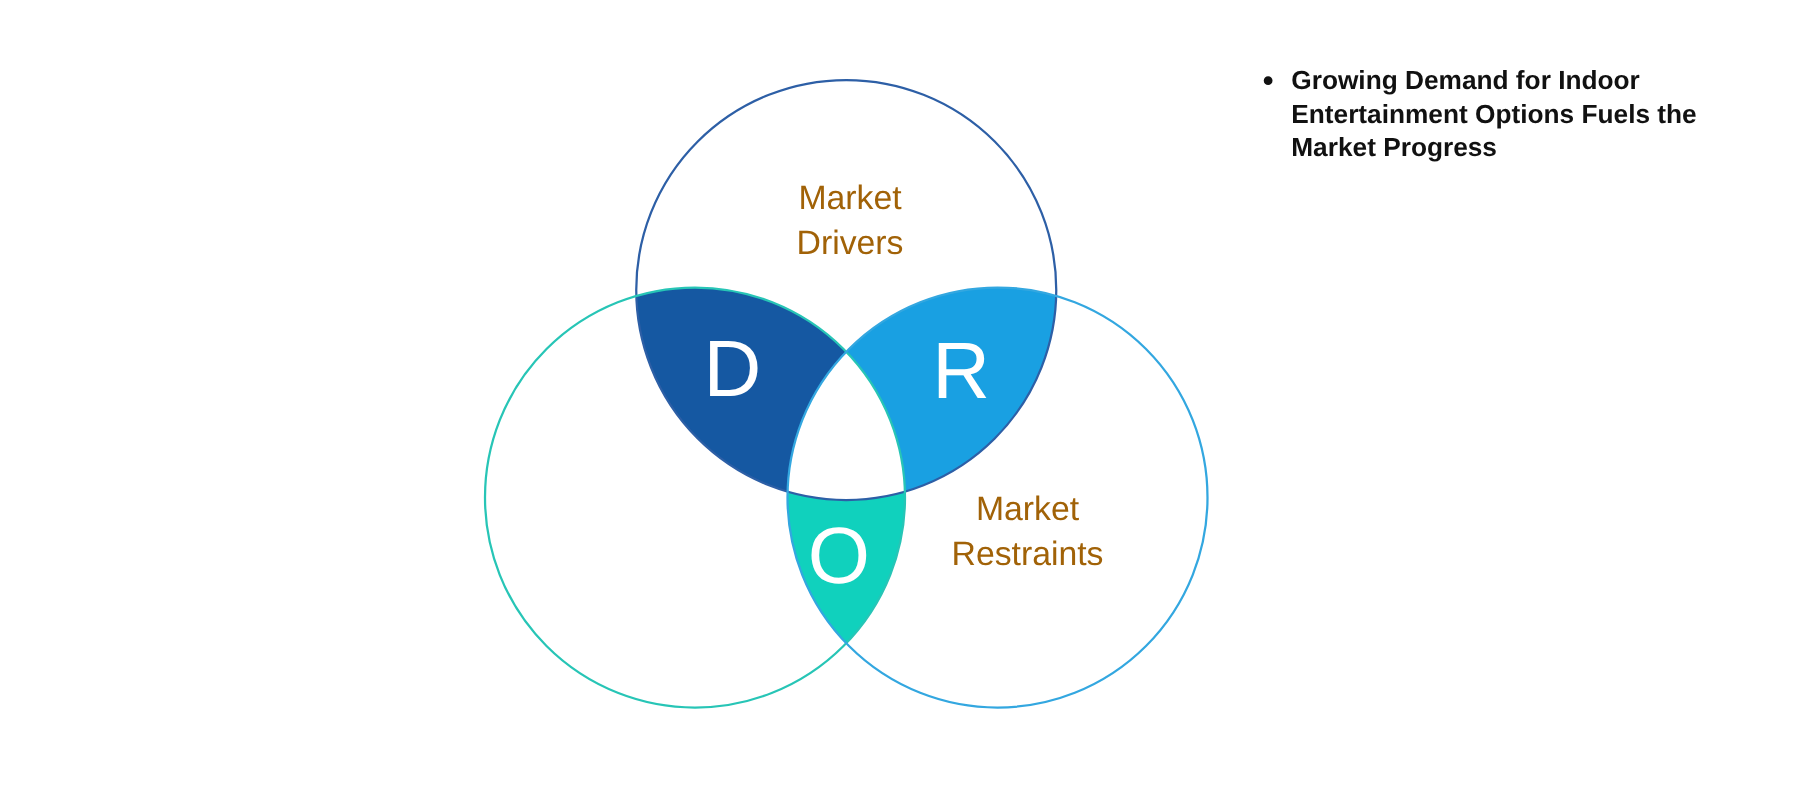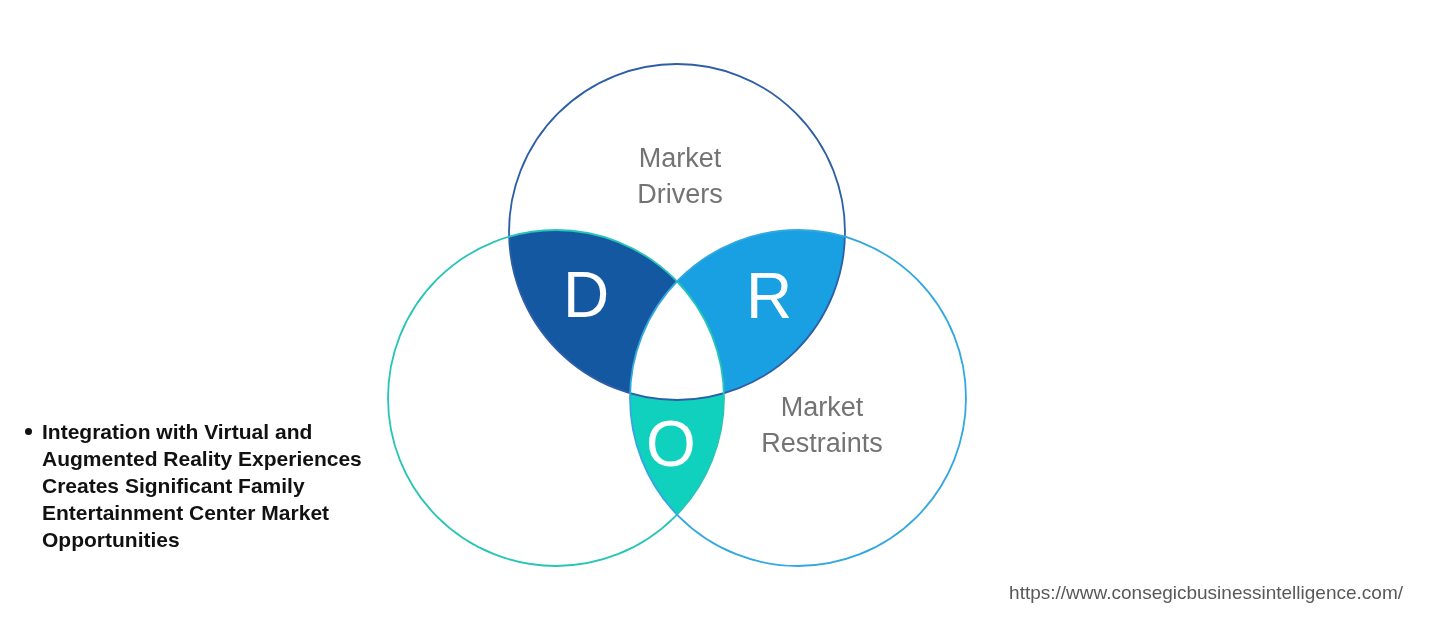--- a/index.html
+++ b/index.html
@@ -19,21 +19,21 @@
     font-size: 64px;
     font-weight: 400;
     text-anchor: middle;
   }
   .circle-outline { fill: none; stroke-width: 1.8px; }
 
   
   .venn-label {
     position: absolute;
     text-align: center;
-    color: #737373;
+    color: #a16207;
     font-size: 27px;
     line-height: 36px;
     font-weight: 400;
     white-space: pre-line;
   }
   .label-drivers    { left: 580px; top: 140px; width: 200px; }
   .label-opportunity{ left: 394px; top: 407px; width: 200px; }
   .label-restraints { left: 722px; top: 389px; width: 200px; }
 
   
@@ -109,26 +109,23 @@
     <text class="venn-letter" x="586" y="317" fill="#ffffff">D</text>
     <text class="venn-letter" x="769" y="318" fill="#ffffff">R</text>
     <text class="venn-letter" x="671" y="466" fill="#ffffff">O</text>
   </svg>
 
   <div class="venn-label label-drivers">Market
 Drivers</div>
   <div class="venn-label label-restraints">Market
 Restraints</div>
 
+  <div class="bullet bullet-top-right">
+    <span class="dot"></span>
+    <div class="text">Growing Demand for Indoor
+Entertainment Options Fuels the
+Market Progress</div>
+  </div>
 
 
-  <div class="bullet bullet-left">
-    <span class="dot"></span>
-    <div class="text">Integration with Virtual and
-Augmented Reality Experiences
-Creates Significant Family
-Entertainment Center Market
-Opportunities</div>
-  </div>
 
-  <div class="source-url">https://www.consegicbusinessintelligence.com/</div>
 
 </div>
 
 </body></html>

